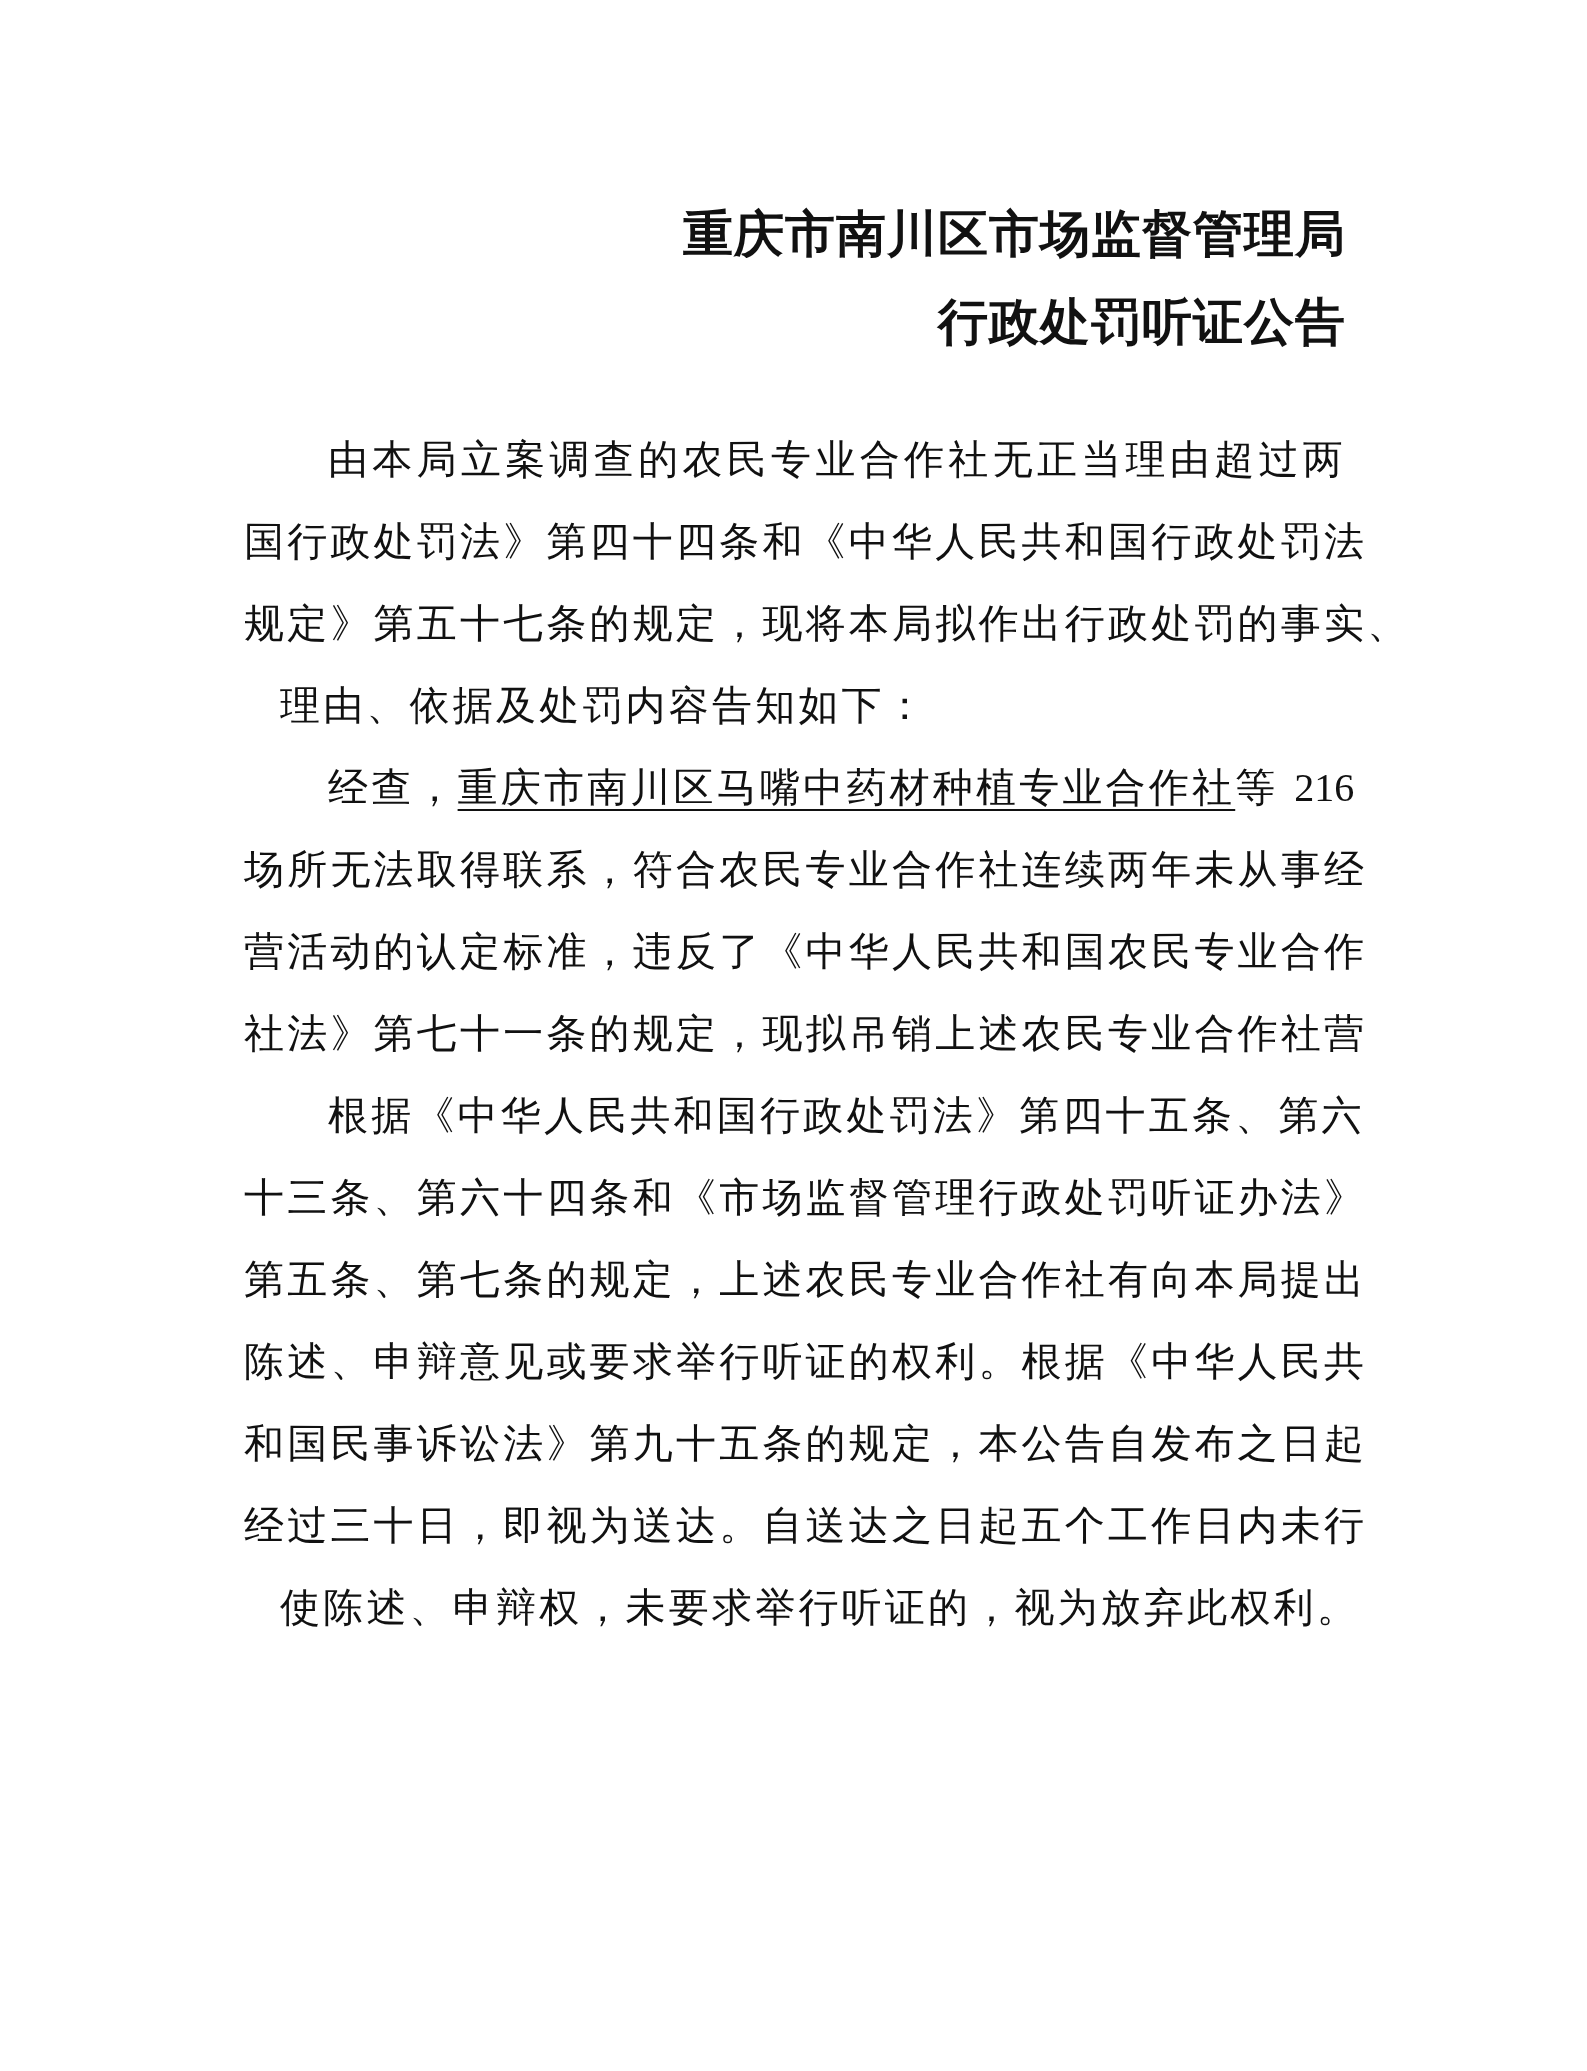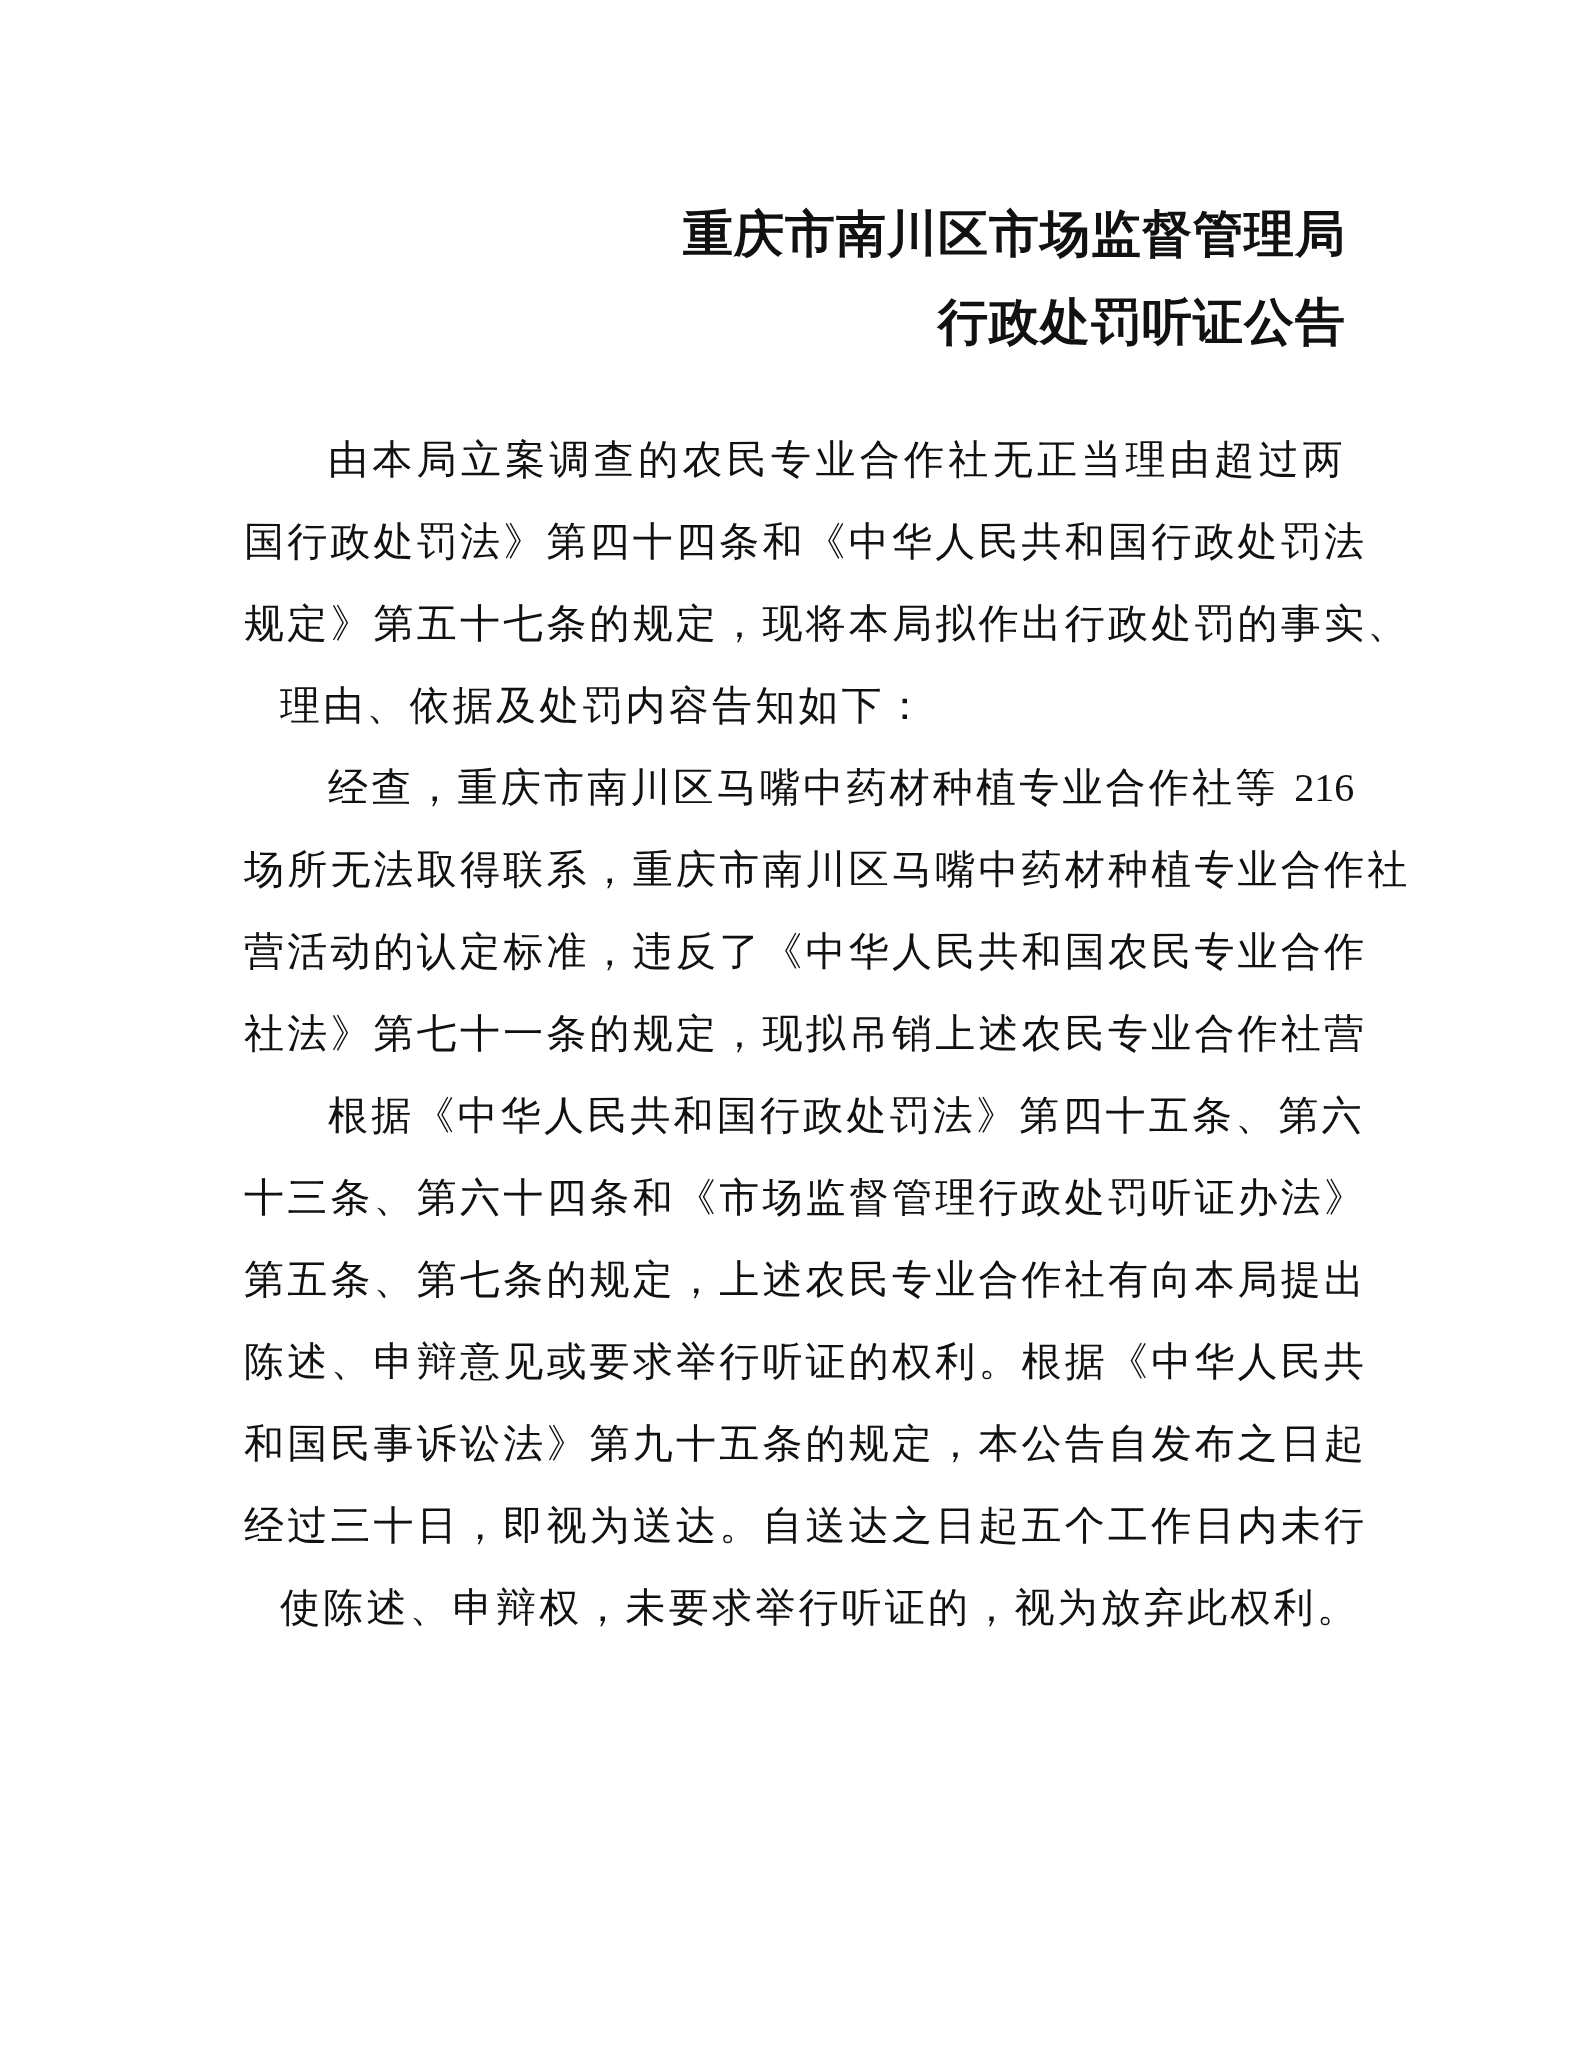--- a/index.html
+++ b/index.html
@@ -48,20 +48,21 @@
     }
     .line {
       display: block;
       white-space: nowrap;
       height: 82px;
       text-align-last: justify;
       text-align: justify;
     }
     .line.last { text-align-last: left; margin-left: 36px; }
     .ul {
+      text-decoration: underline;
       text-underline-offset: 8px;
       text-decoration-thickness: 2px;
     }
     .num {
       font-family: "Liberation Serif", "DejaVu Serif", serif;
       letter-spacing: 0;
     }
   </style>
 </head>
 <body>
@@ -74,21 +75,21 @@
 
     <div>
       <span class="line" style="padding-left:84px;">由本局立案调查的农民专业合作社无正当理由超过两</span>
       <span class="line">国行政处罚法》第四十四条和《中华人民共和国行政处罚法</span>
       <span class="line">规定》第五十七条的规定，现将本局拟作出行政处罚的事实、</span>
       <span class="line last">理由、依据及处罚内容告知如下：</span>
     </div>
 
     <div>
       <span class="line" style="padding-left:84px;"><span>经查，</span><span class="ul">重庆市南川区马嘴中药材种植专业合作社</span><span>等</span> <span class="num">216</span></span>
-      <span class="line">场所无法取得联系，重庆市南川区马嘴中药材种植专业合作社</span>
+      <span class="line">场所无法取得联系，符合农民专业合作社连续两年未从事经</span>
       <span class="line">营活动的认定标准，违反了《中华人民共和国农民专业合作</span>
       <span class="line">社法》第七十一条的规定，现拟吊销上述农民专业合作社营</span>
     </div>
 
     <div>
       <span class="line" style="padding-left:84px;">根据《中华人民共和国行政处罚法》第四十五条、第六</span>
       <span class="line">十三条、第六十四条和《市场监督管理行政处罚听证办法》</span>
       <span class="line">第五条、第七条的规定，上述农民专业合作社有向本局提出</span>
       <span class="line">陈述、申辩意见或要求举行听证的权利。根据《中华人民共</span>
       <span class="line">和国民事诉讼法》第九十五条的规定，本公告自发布之日起</span>

